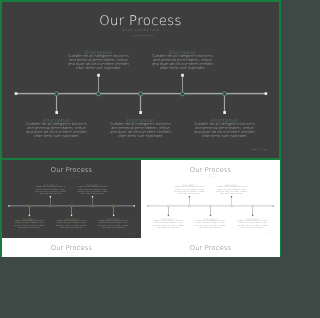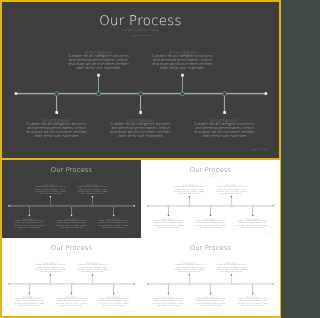--- a/index.html
+++ b/index.html
@@ -1,20 +1,20 @@
 <!DOCTYPE html>
 <html><head>
 <meta charset="utf-8">
 <title>Our Process</title>
 <style>
   html,body{margin:0;padding:0;}
   body{width:281px;height:318px;overflow:hidden;background:#3e4845;
        font-family:"Liberation Sans",sans-serif;
        -webkit-font-smoothing:antialiased;text-rendering:geometricPrecision;}
-  .page{position:relative;width:281px;height:318px;background:#eab308;overflow:hidden;}
+  .page{position:relative;width:281px;height:257px;background:#15803d;overflow:hidden;}
 
   
   .slide{position:absolute;overflow:hidden;}
   .canvas{position:absolute;left:0;top:0;width:960px;height:540px;transform-origin:0 0;}
 
   
   .s-title{position:absolute;left:0;top:39px;width:960px;text-align:center;
            font-family:"DejaVu Sans",sans-serif;font-weight:200;
            font-size:46px;letter-spacing:1.2px;line-height:52px;}
   .s-sub{position:absolute;left:0;top:92px;width:960px;text-align:center;

